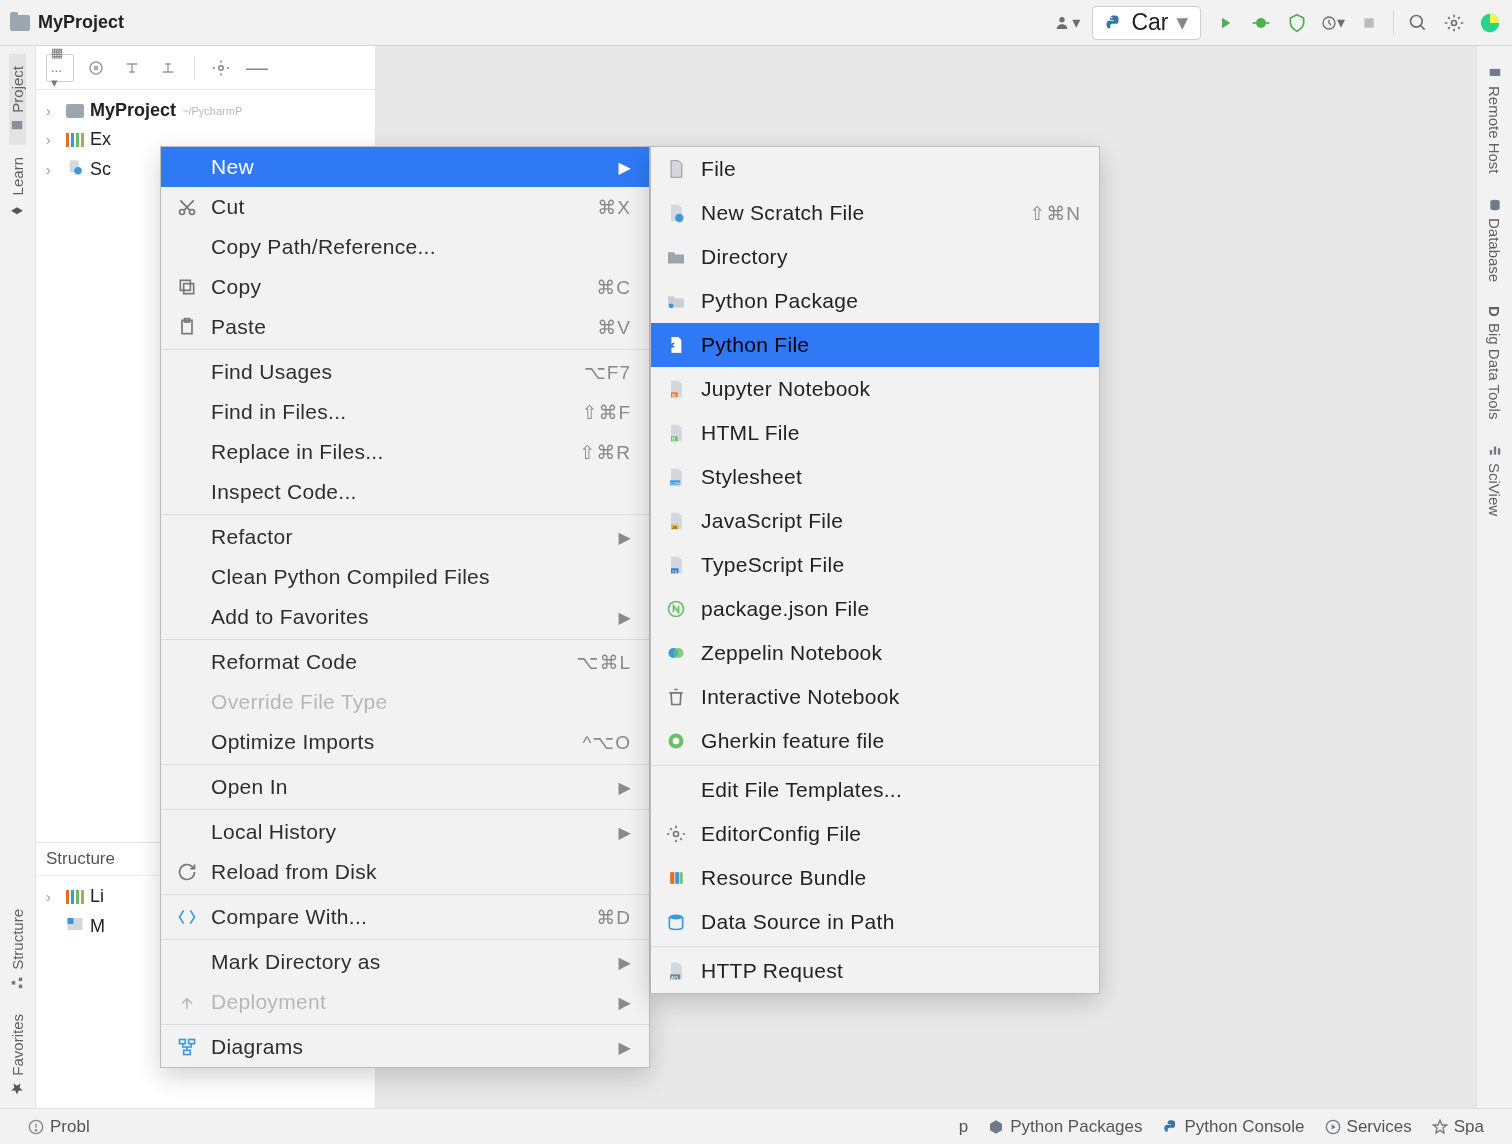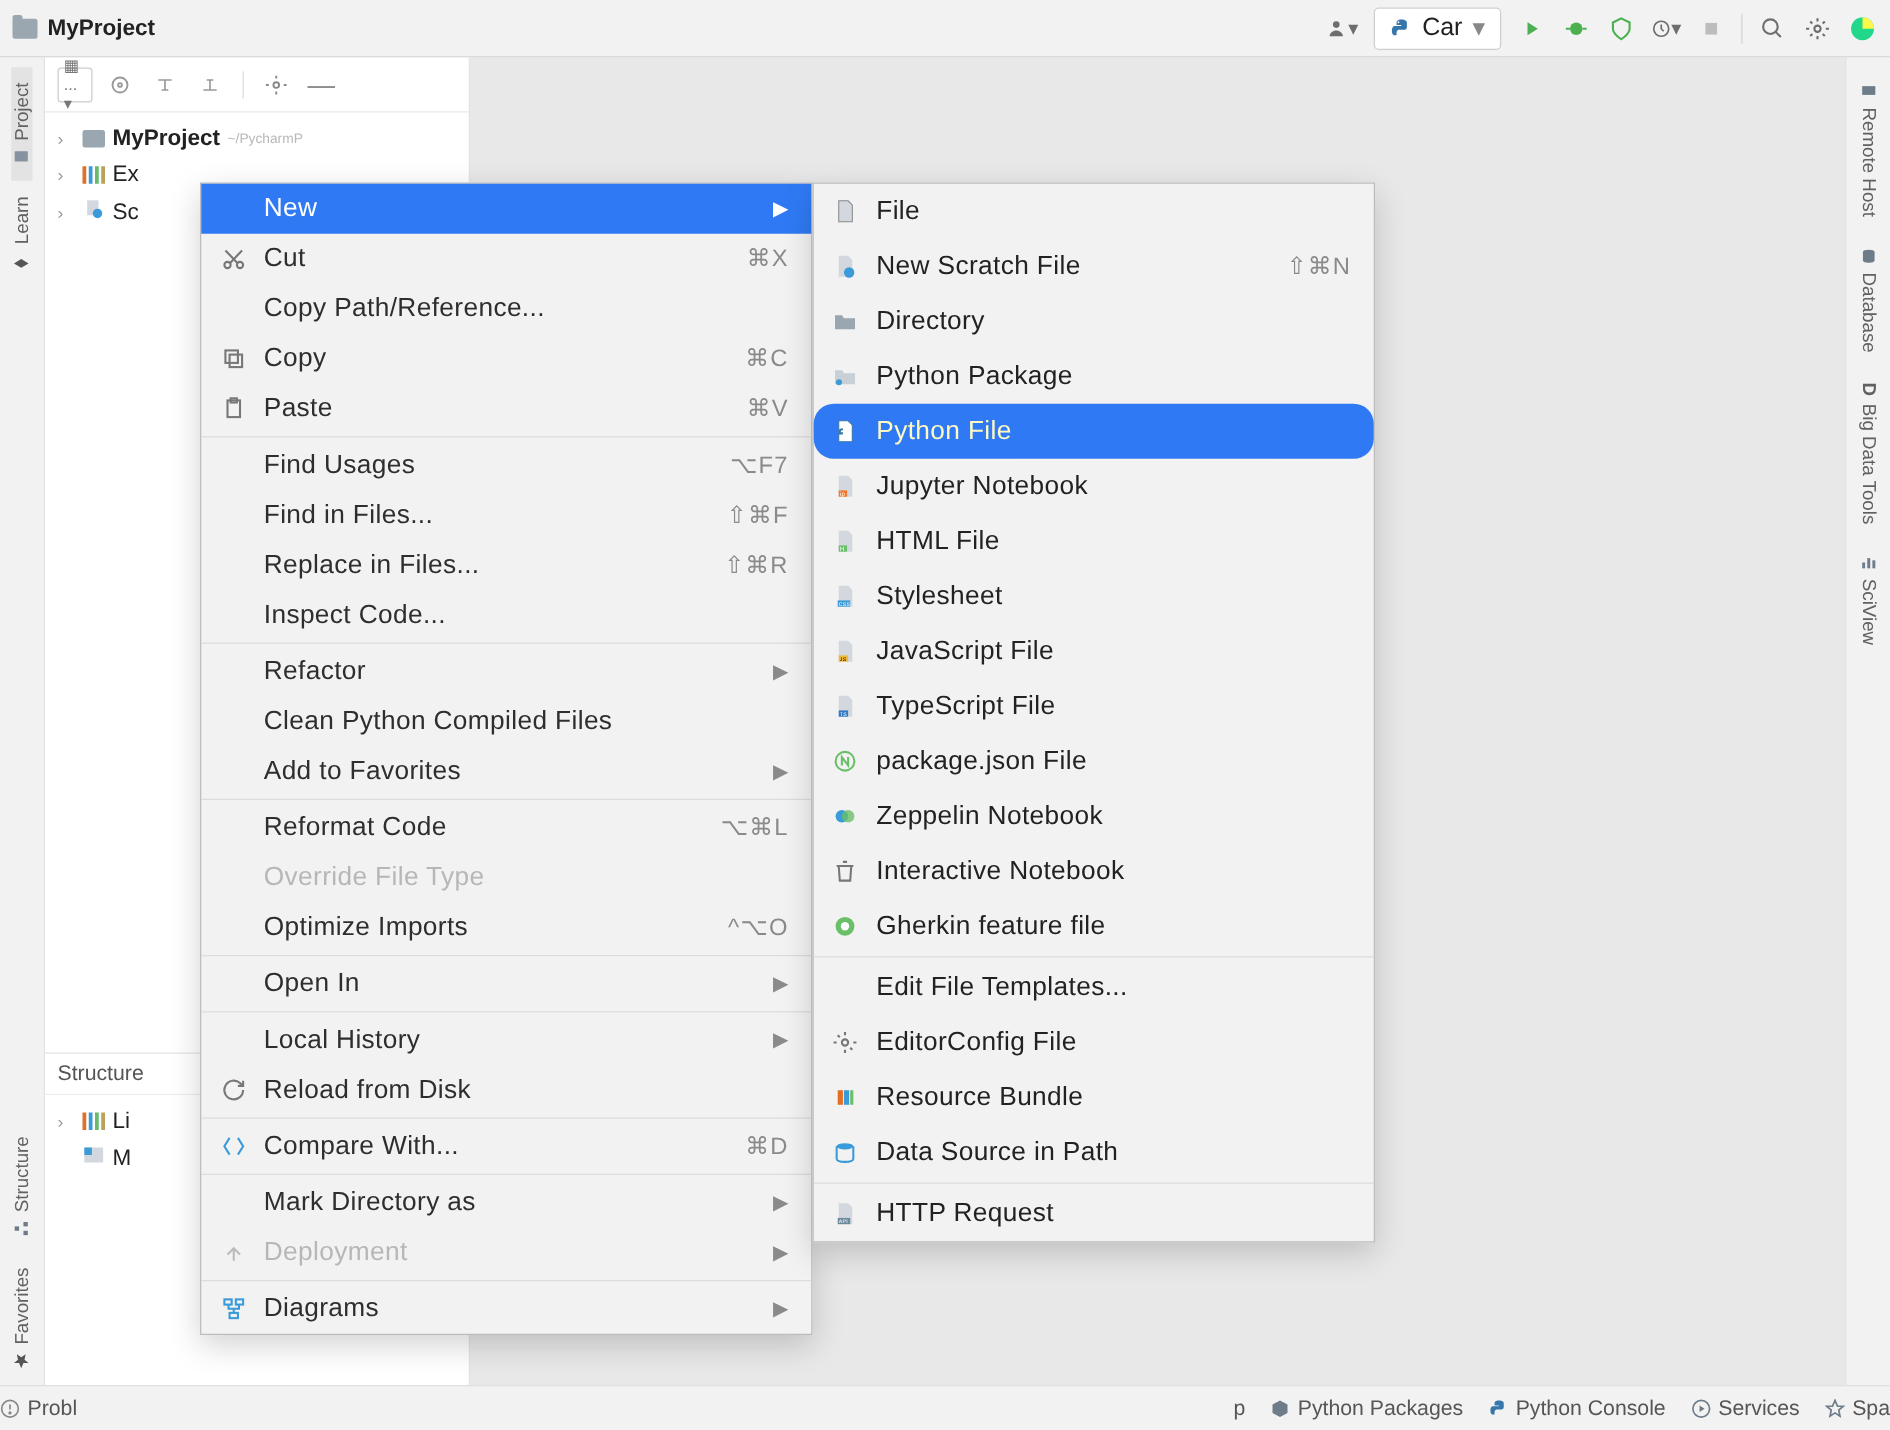--- a/index.html
+++ b/index.html
@@ -4,21 +4,21 @@
 <style>
 * { margin:0; padding:0; box-sizing:border-box; font-family:-apple-system,BlinkMacSystemFont,"Segoe UI",sans-serif; }
 body { width:1512px; height:1144px; background:#f2f2f2; overflow:hidden; position:relative; color:#222; }
 .toolbar { height:46px; background:#f2f2f2; border-bottom:1px solid #d4d4d4; display:flex; align-items:center; padding:0 10px; }
 .toolbar-left { display:flex; align-items:center; gap:8px; }
 .folder-icon { width:20px; height:16px; background:#9aa7b0; display:inline-block; border-radius:2px; position:relative; }
 .folder-icon::before { content:""; position:absolute; top:-3px; left:0; width:8px; height:4px; background:#9aa7b0; border-radius:2px 2px 0 0; }
 .project-name { font-weight:700; font-size:18px; }
 .toolbar-right { margin-left:auto; display:flex; align-items:center; gap:12px; }
 .tb-icon { width:24px; height:24px; display:flex; align-items:center; justify-content:center; color:#6e6e6e; cursor:pointer; }
-.rc-dropdown { height:34px; border:1px solid #cfcfcf; border-radius:4px; padding:0 12px; display:flex; align-items:center; gap:8px; background:#fff; font-size:20px; }
+.rc-dropdown { height:34px; border:1px solid #cfcfcf; border-radius:4px; padding:0 12px; display:flex; align-items:center; gap:8px; background:#fff; font-size:23px; }
 .pyicon { color:#3572A5; width:18px; height:18px; }
 .run-icon { color:#4caf50; }
 .bug-icon { color:#4caf50; }
 .stop-icon { color:#bdbdbd; }
 .layout { display:flex; height:calc(100% - 46px - 36px); }
 .gutter-left { width:36px; background:#f2f2f2; border-right:1px solid #e3e3e3; display:flex; flex-direction:column; align-items:center; padding-top:8px; }
 .gutter-right { width:36px; background:#f2f2f2; border-left:1px solid #e3e3e3; display:flex; flex-direction:column; align-items:center; padding-top:8px; }
 .rot { writing-mode:vertical-rl; transform:rotate(180deg); font-size:15px; color:#616161; padding:12px 0; display:flex; align-items:center; gap:6px; }
 .rot-r { writing-mode:vertical-rl; font-size:15px; color:#616161; padding:12px 0; display:flex; align-items:center; gap:6px; }
 .sidebar { width:340px; background:#fff; border-right:1px solid #e3e3e3; display:flex; flex-direction:column; }
@@ -39,25 +39,25 @@
 .cm-row { display:flex; align-items:center; height:40px; padding:0 18px 0 50px; position:relative; color:#2e2e2e; letter-spacing:0.3px;gap:32px; }
 .cm-row.selected { background:#2f7af4; color:#fff; }
 .cm-row.disabled { color:#b7b7b7; }
 .cm-ico { position:absolute; left:14px; width:24px; height:24px; display:flex; align-items:center; justify-content:center; }
 .cm-arrow { margin-left:auto; color:#8a8a8a; font-size:16px; }
 .cm-row.selected .cm-arrow { color:#fff; }
 .cm-short { margin-left:auto; color:#8a8a8a; font-size:19px; letter-spacing:1px; }
 .cm-sep { height:1px; background:#dcdcdc; margin:2px 0; }
 .sub-menu { position:absolute; left:650px; top:146px; width:450px; background:#f2f2f2; border:1px solid #bcbcbc; box-shadow:0 8px 24px rgba(0,0,0,0.18); font-size:21px; z-index:11; }
 .sm-row { display:flex; align-items:center; height:44px; padding:0 18px 0 50px; position:relative; letter-spacing:0.3px; }
-.sm-row.selected { background:#2f7af4; color:#fef9c3;border-radius:16px; }
+.sm-row.selected { background:#2f7af4; color:#000000; }
 .sm-ico { position:absolute; left:14px; width:22px; height:22px; display:flex; align-items:center; justify-content:center; }
 .sm-short { margin-left:auto; color:#8a8a8a; font-size:19px; letter-spacing:1px; }
 .sm-sep { height:1px; background:#dcdcdc; margin:2px 0; }
-.statusbar { height:36px; background:#f2f2f2; border-top:1px solid #e0e0e0; display:flex; align-items:center; gap:20px; padding:0 0; font-size:17px; color:#555; }
+.statusbar { height:36px; background:#f2f2f2; border-top:1px solid #e0e0e0; display:flex; align-items:center; gap:20px; padding:0 28px; font-size:17px; color:#555; }
 .status-item { display:flex; align-items:center; gap:6px; }
 .status-right { margin-left:auto; display:flex; gap:20px; }
 </style>
 </head>
 <body>
 
 <div class="toolbar">
   <div class="toolbar-left">
     <span class="folder-icon"></span>
     <span class="project-name">MyProject</span>

